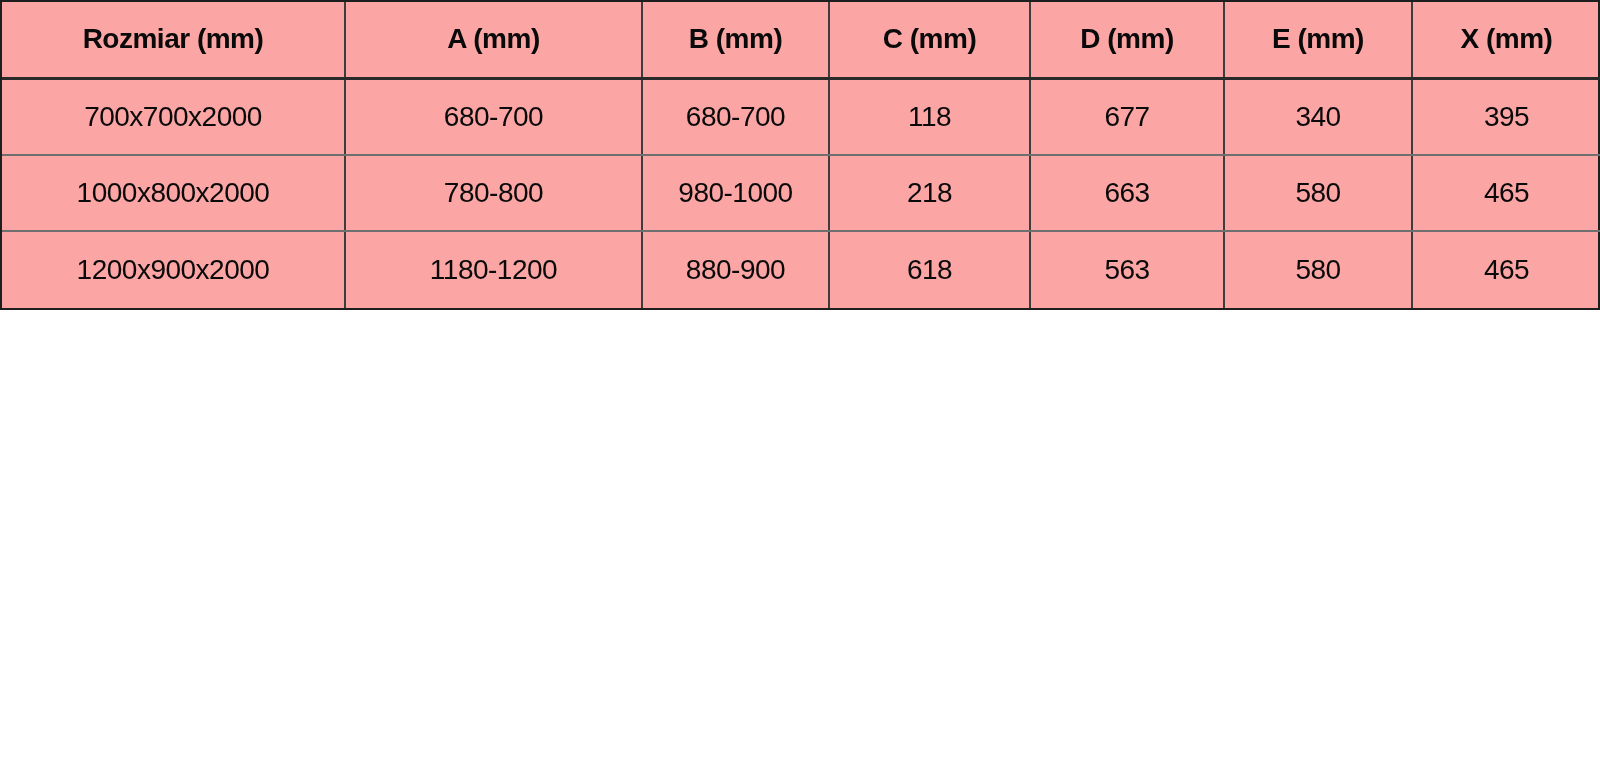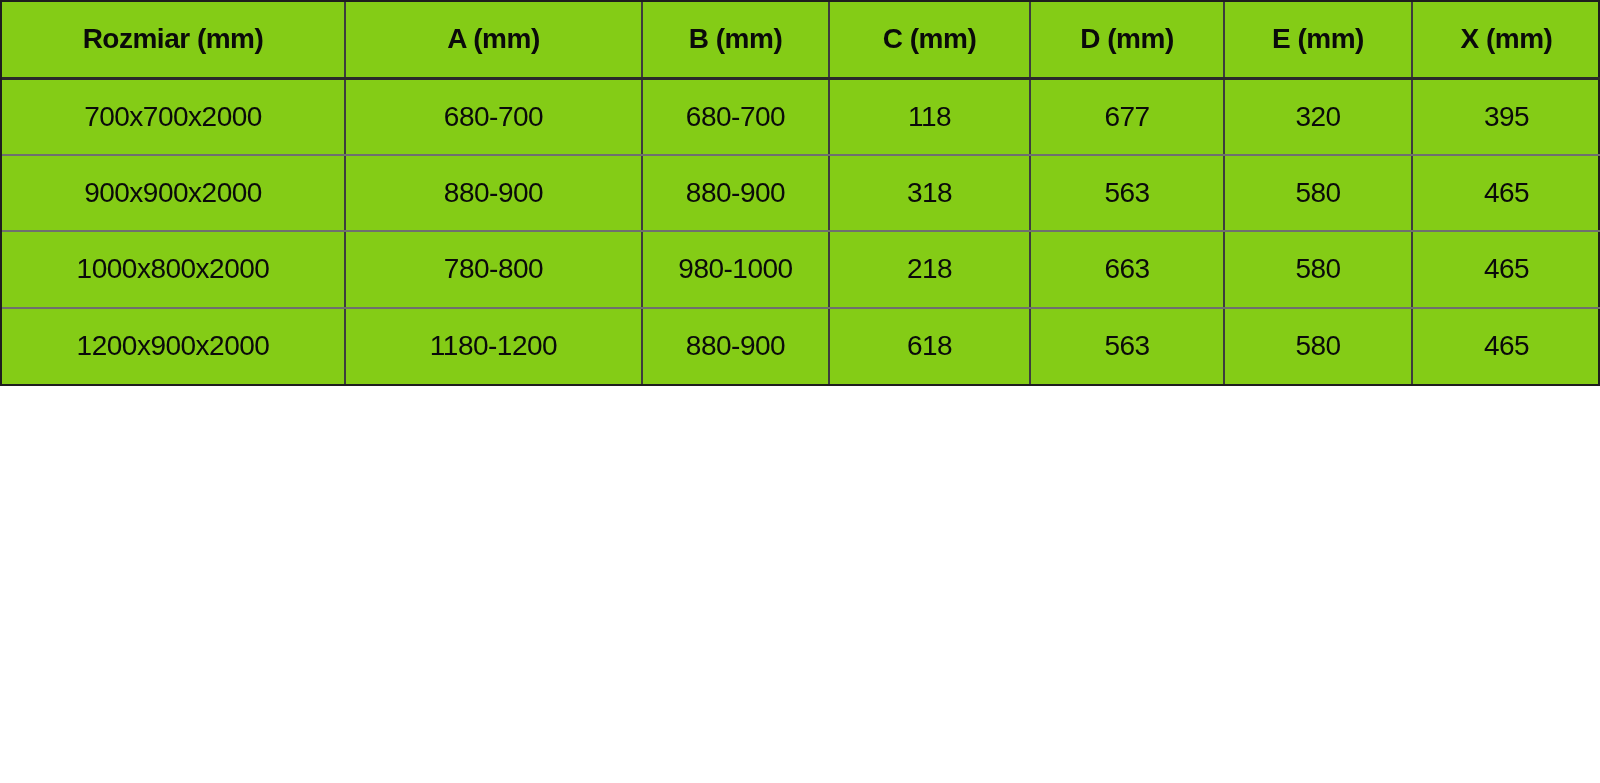--- a/index.html
+++ b/index.html
@@ -9,21 +9,21 @@
     height: 783px;
     background: #ffffff;
     overflow: hidden;
     font-family: "Liberation Sans", "DejaVu Sans", sans-serif;
   }
   .table-frame {
     box-sizing: border-box;
     width: 1600px;
     margin: 0;
     border: 2px solid #1e1e1e;
-    background: #84cc16;
+    background: #fca5a5;
   }
   table.spec-table {
     width: 100%;
     border-collapse: collapse;
     table-layout: fixed;
   }
   col.c0 { width: 343px; }
   col.c1 { width: 297px; }
   col.c2 { width: 187px; }
   col.c3 { width: 201px; }
@@ -84,31 +84,22 @@
         <th>X (mm)</th>
       </tr>
     </thead>
     <tbody>
         <tr>
           <td>700x700x2000</td>
           <td>680-700</td>
           <td>680-700</td>
           <td>118</td>
           <td>677</td>
-          <td>320</td>
+          <td>340</td>
           <td>395</td>
-        </tr>
-        <tr>
-          <td>900x900x2000</td>
-          <td>880-900</td>
-          <td>880-900</td>
-          <td>318</td>
-          <td>563</td>
-          <td>580</td>
-          <td>465</td>
         </tr>
         <tr>
           <td>1000x800x2000</td>
           <td>780-800</td>
           <td>980-1000</td>
           <td>218</td>
           <td>663</td>
           <td>580</td>
           <td>465</td>
         </tr>

